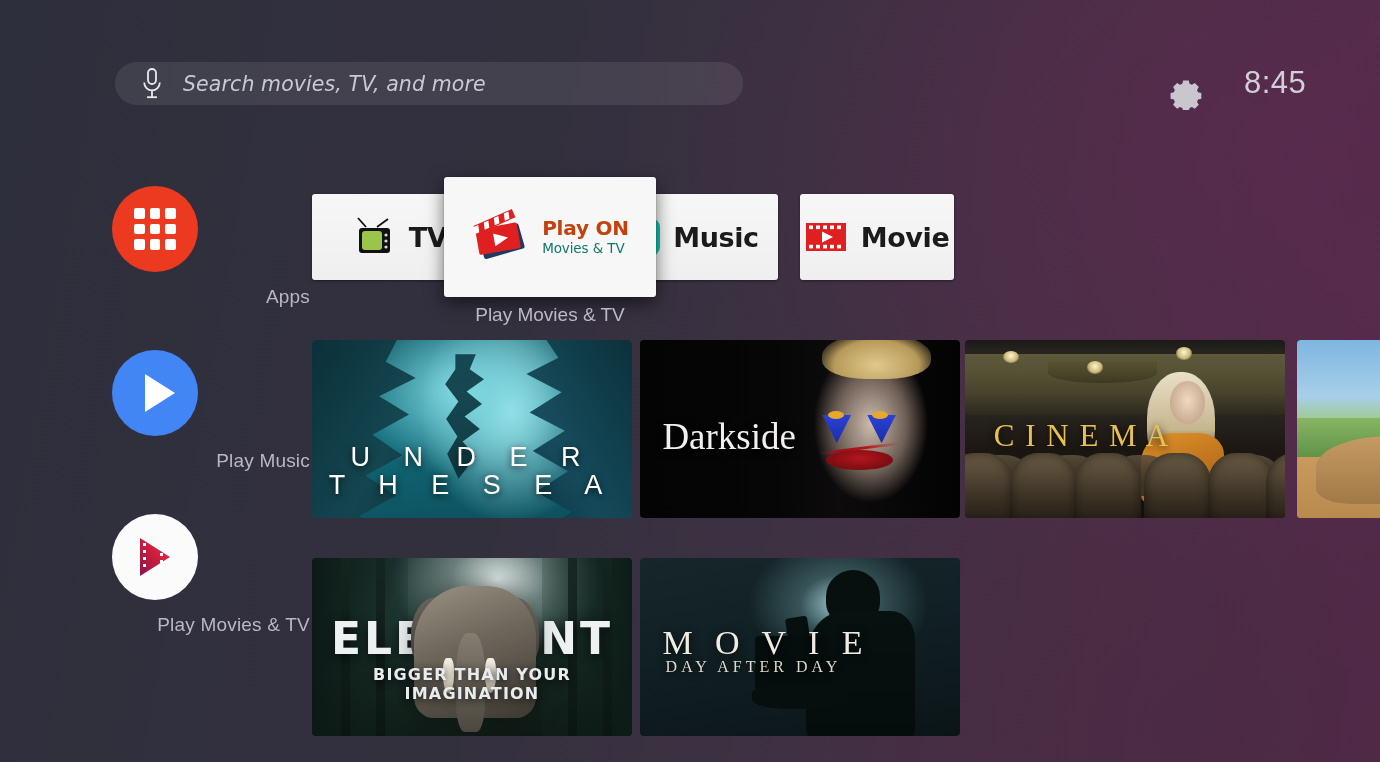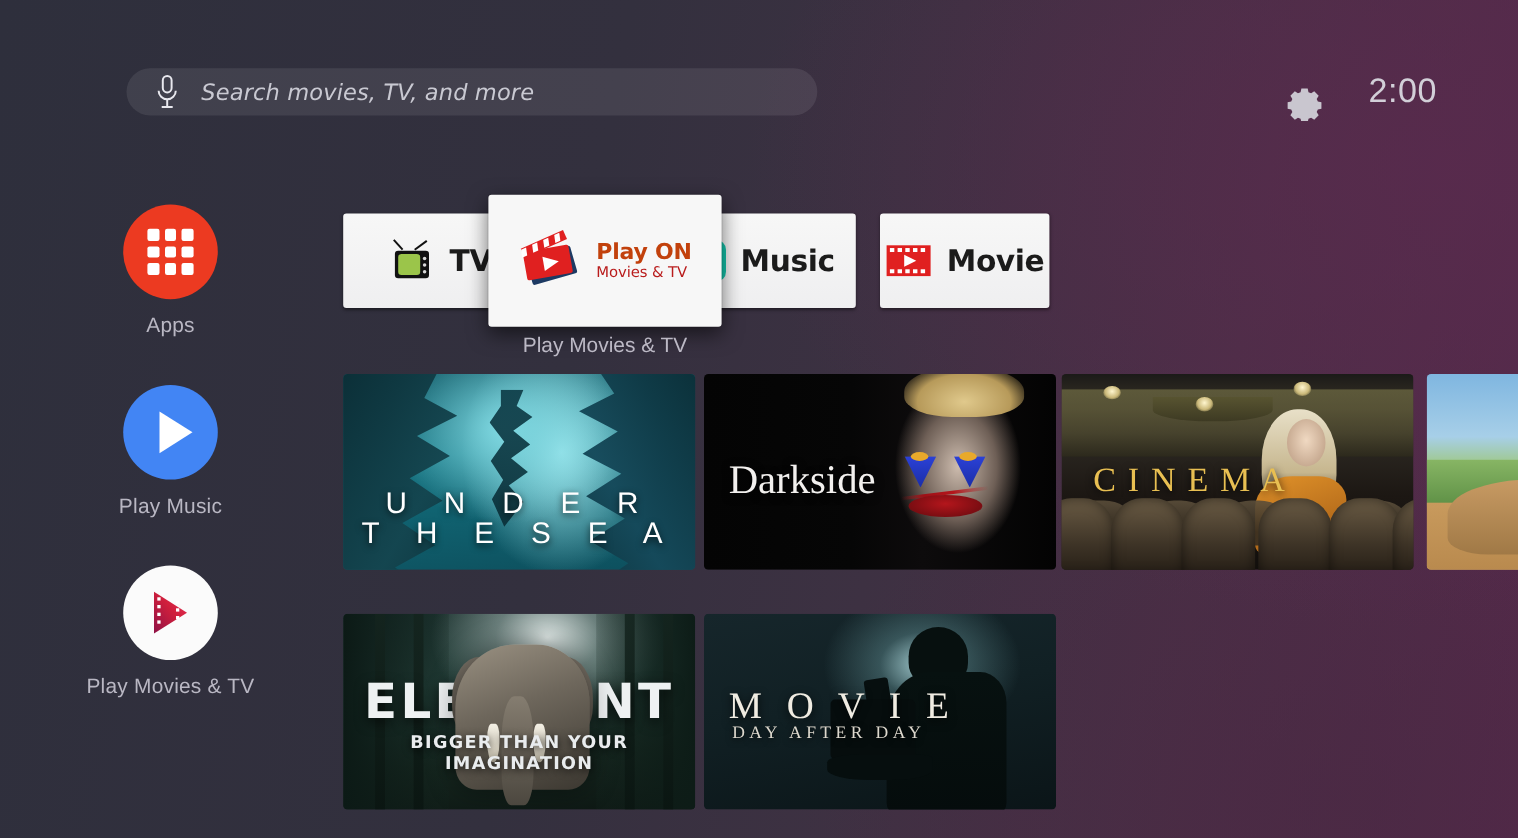--- a/index.html
+++ b/index.html
@@ -78,21 +78,21 @@
   
   #sidebar {
     position: absolute;
     left: 0;
     top: 186px;
     width: 310px;
   }
   .side-item {
     position: relative;
     width: 310px;
-    text-align: center;
+    text-align: right;
     margin-bottom: 42px;
   }
   .side-circle {
     width: 86px;
     height: 86px;
     border-radius: 50%;
     margin: 0 auto;
     display: flex;
     align-items: center;
     justify-content: center;
@@ -189,21 +189,21 @@
   .playon-main {
     font-family: "DejaVu Sans", sans-serif;
     font-size: 20px;
     font-weight: bold;
     color: #c2410c;
     letter-spacing: -0.2px;
   }
   .playon-sub {
     font-family: "DejaVu Sans", sans-serif;
     font-size: 13.5px;
-    color: #b91c1c;
+    color: #0f766e;
     letter-spacing: -0.1px;
     margin-top: 2px;
   }
 
   
   .media-row {
     position: absolute;
     left: 312px;
     height: 178px;
   }
@@ -600,21 +600,21 @@
         <line x1="6" y1="29.2" x2="16" y2="29.2" stroke="#e8e8ee" stroke-width="1.8"></line>
       </svg>
       <span id="search-placeholder">Search movies, TV, and more</span>
     </div>
 
     <svg id="gear-icon" viewBox="0 0 36 36">
       <path fill="#c9c6cf" d="M18 11.6a6.4 6.4 0 1 0 0 12.8 6.4 6.4 0 0 0 0-12.8zm0 9.6a3.2 3.2 0 1 1 0-6.4 3.2 3.2 0 0 1 0 6.4z"></path>
       <path fill="#c9c6cf" d="M14.3 3.4h7.4l.9 4.2 3.1 1.3 3.6-2.3 5.2 5.2-2.3 3.6 1.3 3.1 4.2.9v7.4l-4.2.9-1.3 3.1 2.3 3.6-5.2 5.2-3.6-2.3-3.1 1.3-.9 4.2h-7.4l-.9-4.2-3.1-1.3-3.6 2.3-5.2-5.2 2.3-3.6-1.3-3.1-4.2-.9v-7.4l4.2-.9 1.3-3.1-2.3-3.6 5.2-5.2 3.6 2.3 3.1-1.3z" transform="scale(0.78) translate(5,5)"></path>
     </svg>
 
-    <div id="clock">2:00</div>
+    <div id="clock">8:45</div>
   </div>
 
   <div id="sidebar">
 
     <div class="side-item">
       <div class="side-circle" style="background:#ec3a21;">
         <div class="apps-grid">
           <i></i>
             <i></i>
             <i></i>

